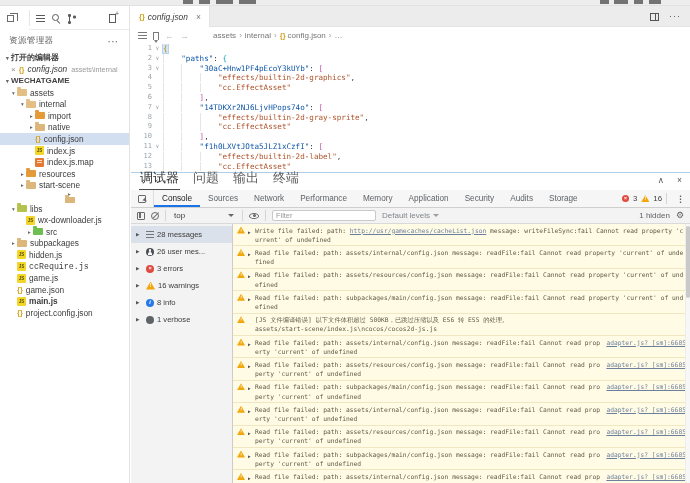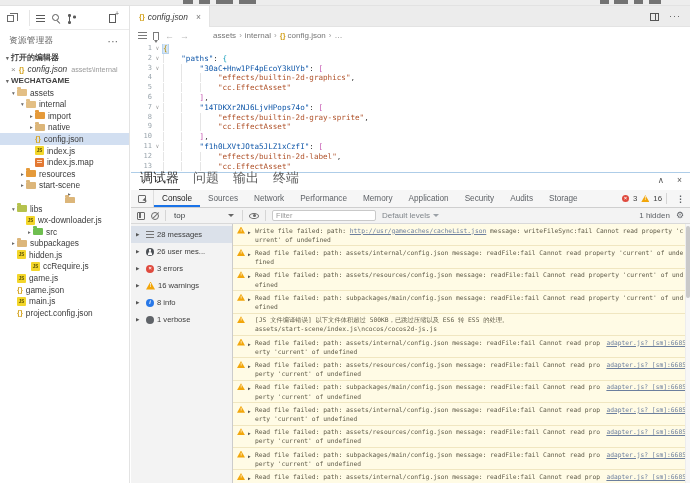--- a/index.html
+++ b/index.html
@@ -257,36 +257,36 @@
           <div class="trow" style="padding-left: 10px;">
             <span class="arr">▸</span>
             <span class="i-folder "></span>
             <span class="tlabel">subpackages</span>
           </div>
           <div class="trow" style="padding-left: 10px;">
             <span class="arr"></span>
             <span class="i-js"></span>
             <span class="tlabel">hidden.js</span>
           </div>
-          <div class="trow" style="padding-left: 24px;">
+          <div class="trow" style="padding-left: 10px; font-family: Liberation Mono, monospace;">
             <span class="arr"></span>
             <span class="i-js"></span>
             <span class="tlabel">ccRequire.js</span>
           </div>
           <div class="trow" style="padding-left: 10px;">
             <span class="arr"></span>
             <span class="i-js"></span>
             <span class="tlabel">game.js</span>
           </div>
           <div class="trow" style="padding-left: 10px;">
             <span class="arr"></span>
             <span class="i-json"></span>
             <span class="tlabel">game.json</span>
           </div>
-          <div class="trow" style="padding-left: 10px;">
+          <div class="trow" style="padding-left: 10px; font-weight: bold;">
             <span class="arr"></span>
             <span class="i-js"></span>
             <span class="tlabel">main.js</span>
           </div>
           <div class="trow" style="padding-left: 10px;">
             <span class="arr"></span>
             <span class="i-json"></span>
             <span class="tlabel">project.config.json</span>
           </div>
         </div>

